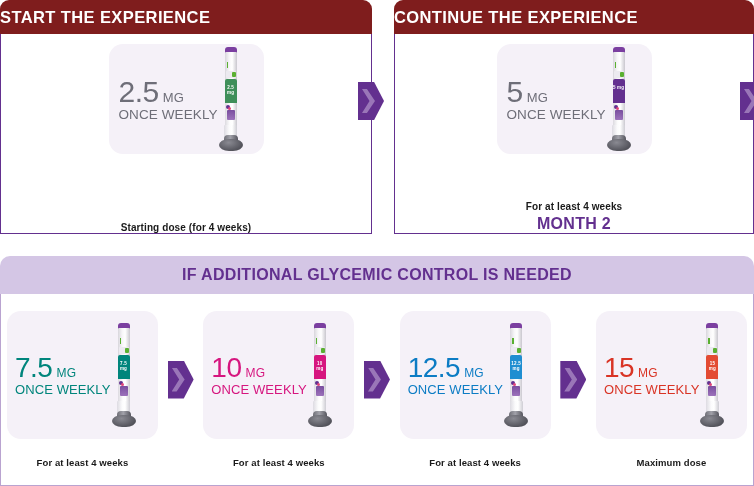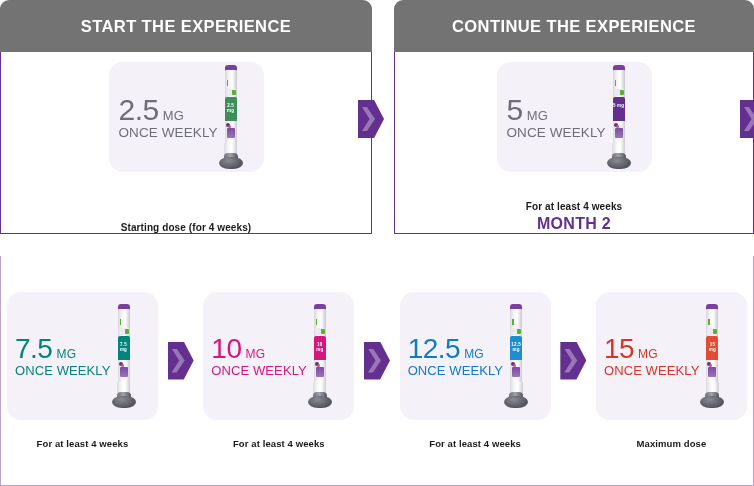--- a/index.html
+++ b/index.html
@@ -15,24 +15,24 @@
   .top-row {
     position: absolute; left: 0; top: 0;
     width: 754px; height: 234px;
     display: flex; gap: 10px;
   }
   .panel { display: flex; flex-direction: column; }
   .panel.start { width: 372px; }
   .panel.cont  { width: 372px; padding-left: 12px; }
 
   .panel-head {
-    height: 52px;
-    background: #737373;
+    height: 34px;
+    background: #7f1d1d;
     border-radius: 9px 9px 0 0;
-    display: flex; align-items: center; justify-content: center;
+    display: flex; align-items: center; 
   }
   .panel-head span {
     color: #ffffff;
     font-size: 16.5px;
     font-weight: bold;
     letter-spacing: 0.4px;
   }
   .panel-body {
     flex: 1;
     border: 1.5px solid #63308f;
@@ -295,20 +295,23 @@
           <div class="cap-sub">For at least 4 weeks</div>
           <div class="cap-month">MONTH 2</div>
         </div>
 
         <div class="arrow arrow-top"></div>
       </div>
     </div>
   </div>
 
   <div class="bottom">
+    <div class="bottom-head">
+      <span>IF ADDITIONAL GLYCEMIC CONTROL IS NEEDED</span>
+    </div>
     <div class="bottom-body">
 
       <div class="step">
         <div class="dose-card bot-card">
           <div class="dose-text">
             <div class="dose-line1">
               <span class="dose-num" id="b0num" style="color: rgb(0, 133, 124);">7.5</span>
               <span class="dose-mg" id="b0mg" style="color: rgb(0, 133, 124);">MG</span>
             </div>
             <div class="dose-freq" id="b0fq" style="color: rgb(0, 133, 124);">ONCE WEEKLY</div>

